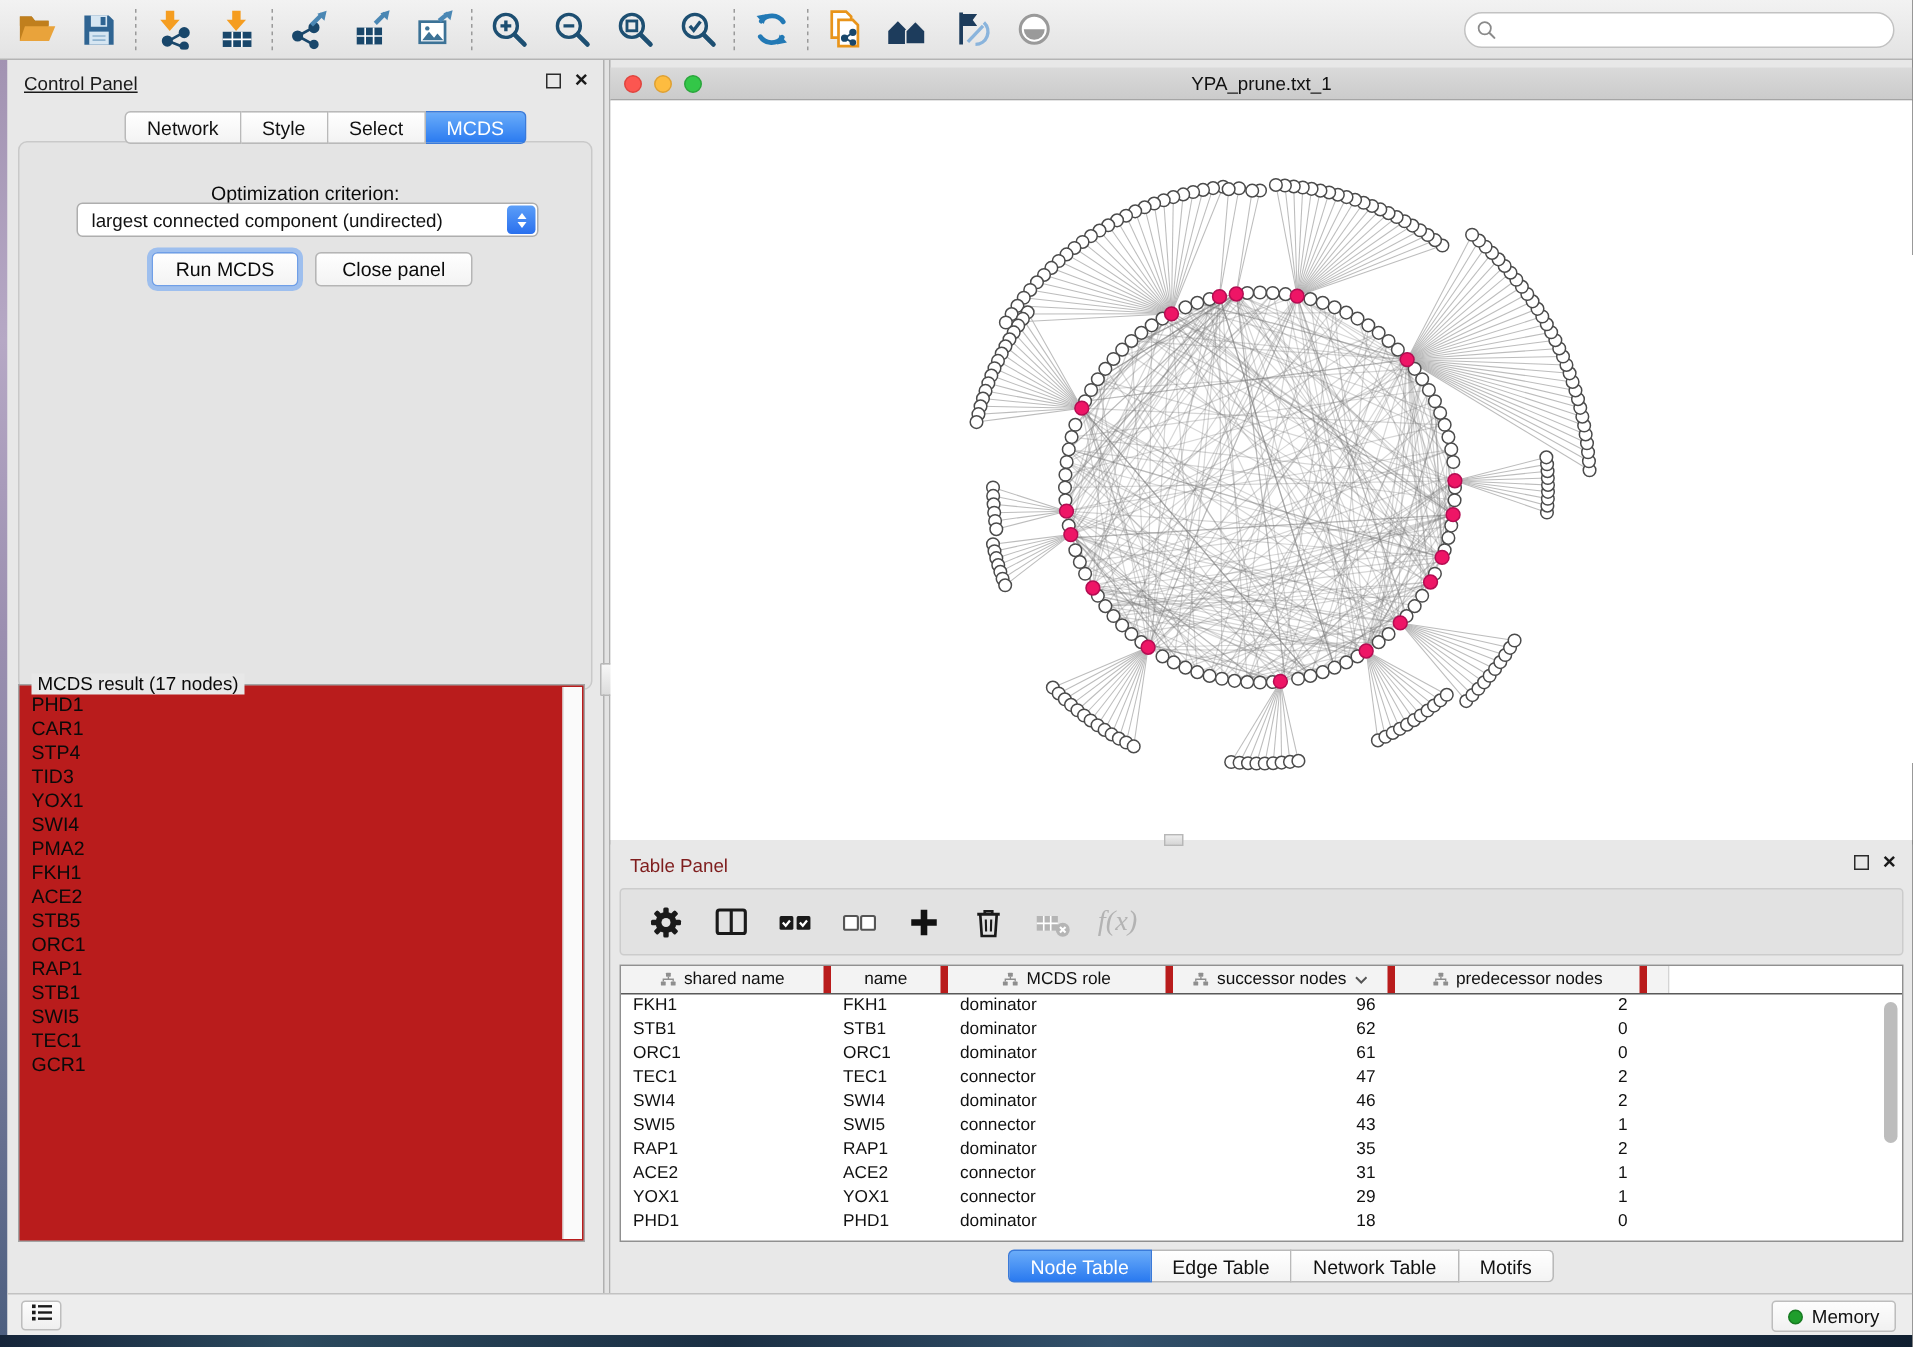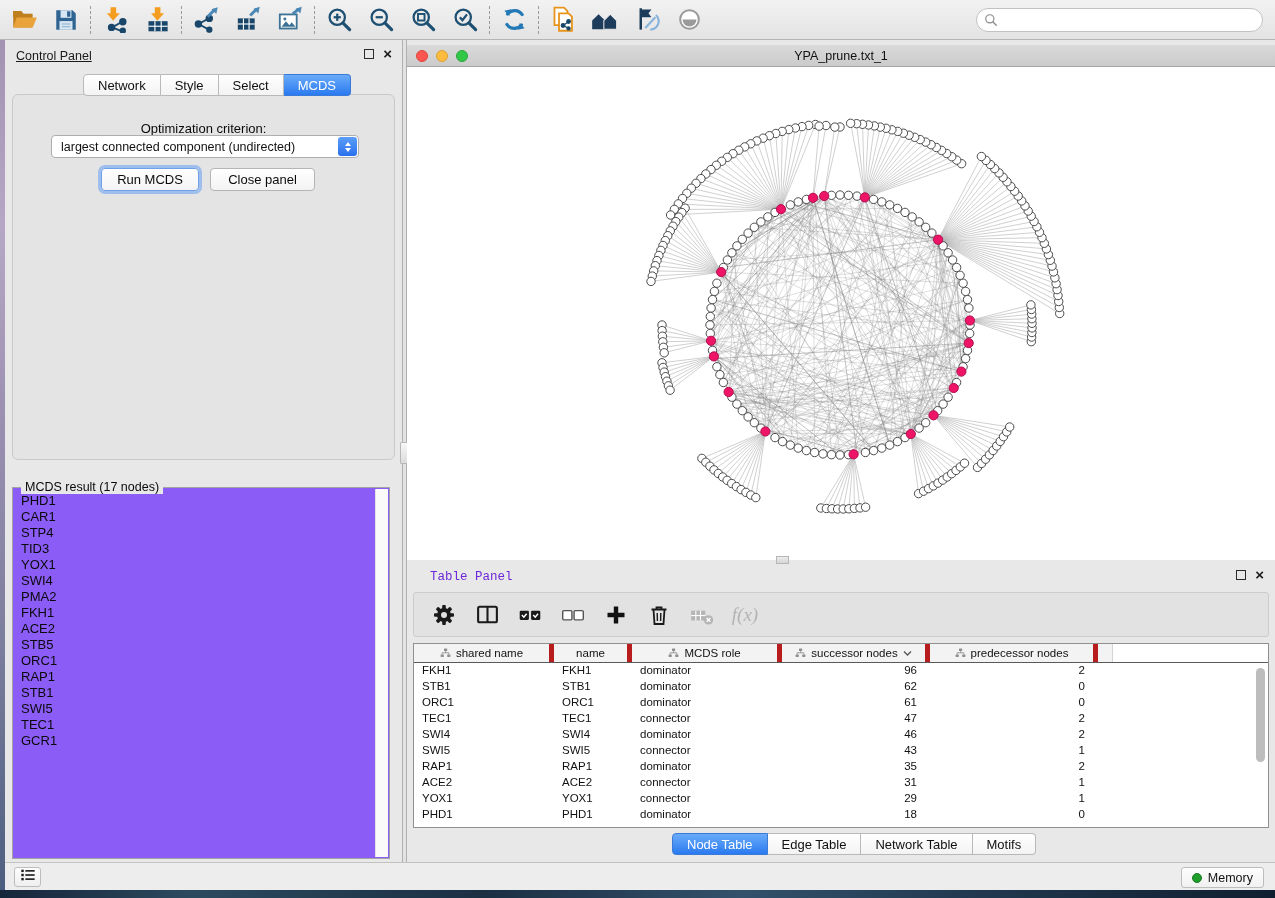--- a/index.html
+++ b/index.html
@@ -55,22 +55,22 @@
     background:linear-gradient(#5b9ef8,#2a70ee); display:flex; flex-direction:column;
     align-items:center; justify-content:center; gap:2px; }
   .tri-up { width:0; height:0; border-left:3.5px solid transparent; border-right:3.5px solid transparent; border-bottom:4.5px solid #fff; }
   .tri-dn { width:0; height:0; border-left:3.5px solid transparent; border-right:3.5px solid transparent; border-top:4.5px solid #fff; }
   .cp-btn { position:absolute; top:73px; height:23px; background:linear-gradient(#ffffff,#f3f3f3);
     border:1px solid #b5b5b5; border-radius:4px; font-size:13px; font-family:"Liberation Sans",sans-serif;
     display:flex; align-items:center; justify-content:center; color:#0a0a0a; }
   .run-btn { left:88px; width:98px; box-shadow:0 0 0 3px rgba(100,160,245,.55); border-color:#6f9fe8; }
   .closep-btn { left:197px; width:105px; }
 
-  .mcds-fieldset { position:absolute; left:7px; top:447px; width:378px; height:372px;
-    background:#8b5cf6; border:1px solid #a3a3a3; }
+  .mcds-fieldset { position:absolute; left:7px; top:416px; width:378px; height:372px;
+    background:#b91c1c; border:1px solid #a3a3a3; }
   .mcds-legend { position:absolute; left:8px; top:-8px; background:#e8e8e8; padding:0 4px;
     font-size:12.5px; color:#0a0a0a; }
   .mcds-list { position:absolute; left:1px; top:1px; right:14px; bottom:1px; overflow:hidden;
     padding:4px 0 0 7px; }
   .mcds-item { font-size:13px; line-height:16px; color:#0a0a0a; }
   .mcds-scroll { position:absolute; right:1px; top:1px; bottom:1px; width:13px;
     background:#fafafa; border-left:1px solid #e2e2e2; }
 
   
   .v-split { left:402px; top:40px; width:5px; height:822px; background:#e3e3e3;
@@ -87,21 +87,21 @@
   .lights { display:flex; gap:8px; margin-left:9px; }
   .light { width:12px; height:12px; border-radius:50%; }
   .light.red { background:#fc5650; border:1px solid #e0443e; }
   .light.yellow { background:#fdbc40; border:1px solid #dfa133; }
   .light.green { background:#33c748; border:1px solid #2aa63c; }
   .net-title-text { position:absolute; left:0; width:100%; text-align:center; font-size:12.5px; color:#111; }
   .net-canvas { left:407px; top:67px; width:868px; height:493px; background:#fff; }
 
   
   .tpanel { left:407px; top:563px; width:868px; height:299px; background:#e8e8e8; }
-  .tp-title { position:absolute; left:23px; top:7px; font-size:12.5px; color:#6d28d9;font-family:Liberation Mono, monospace; }
+  .tp-title { position:absolute; left:13px; top:7px; font-size:12.5px; color:#7f1d1d; }
   .tp-toolbar { position:absolute; left:6px; top:29px; width:856px; height:45px;
     background:#e2e2e2; border:1px solid #cccccc; border-radius:3px;
     display:flex; align-items:center; padding-left:17px; gap:17px; }
   .tp-icon { width:26px; height:28px; display:flex; align-items:center; justify-content:center; }
   .fx-label { font-size:19px; font-style:italic; color:#b3b3b3; font-family:"Liberation Serif",serif; }
 
   .tbl { position:absolute; left:6px; top:80px; width:856px; height:185px;
     background:#fff; border:1px solid #909090; overflow:hidden; }
   .tbl-head { display:flex; height:19px; border-bottom:1px solid #5a5a5a; background:#f3f3f3; font-size:11.5px; }
   .th-cell { display:flex; align-items:center; justify-content:center; gap:5px;

